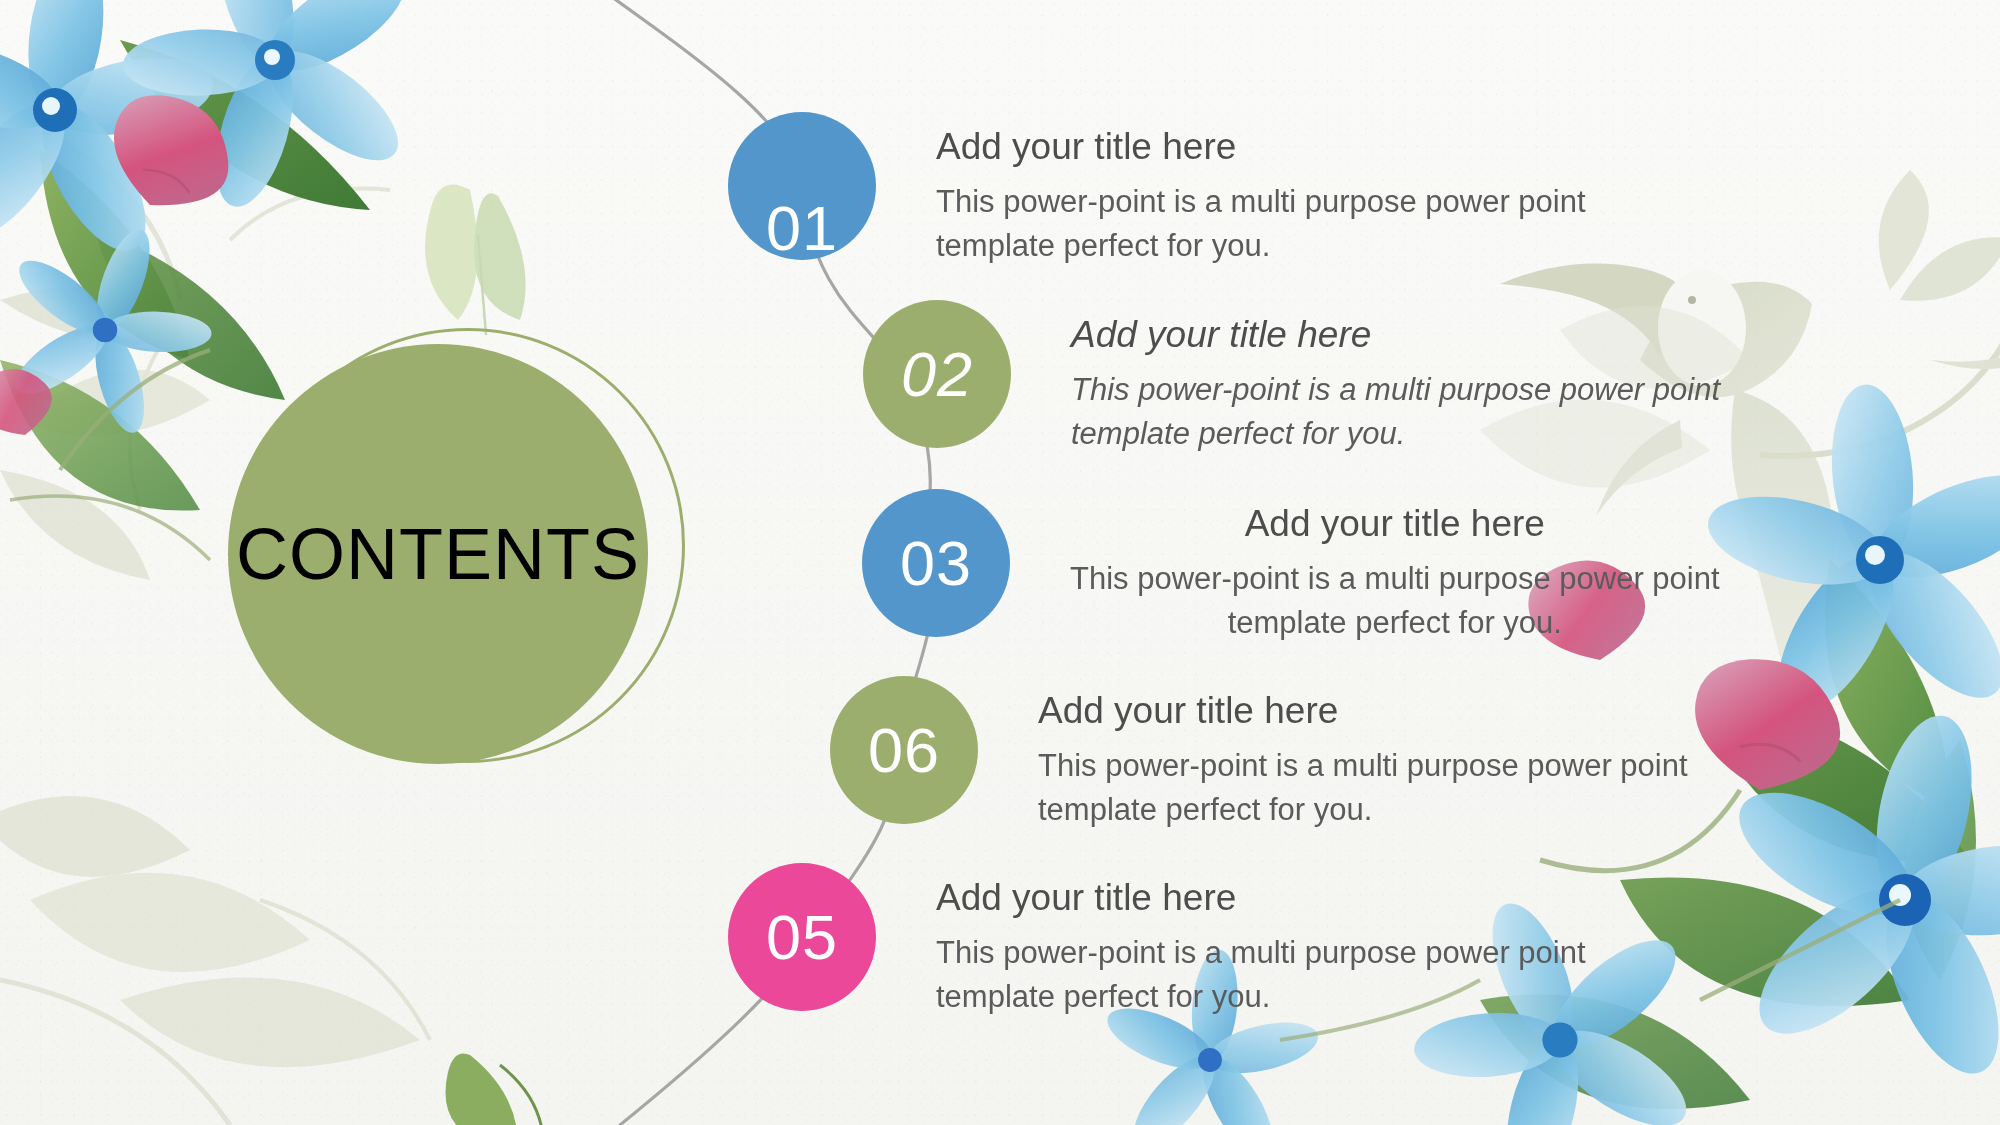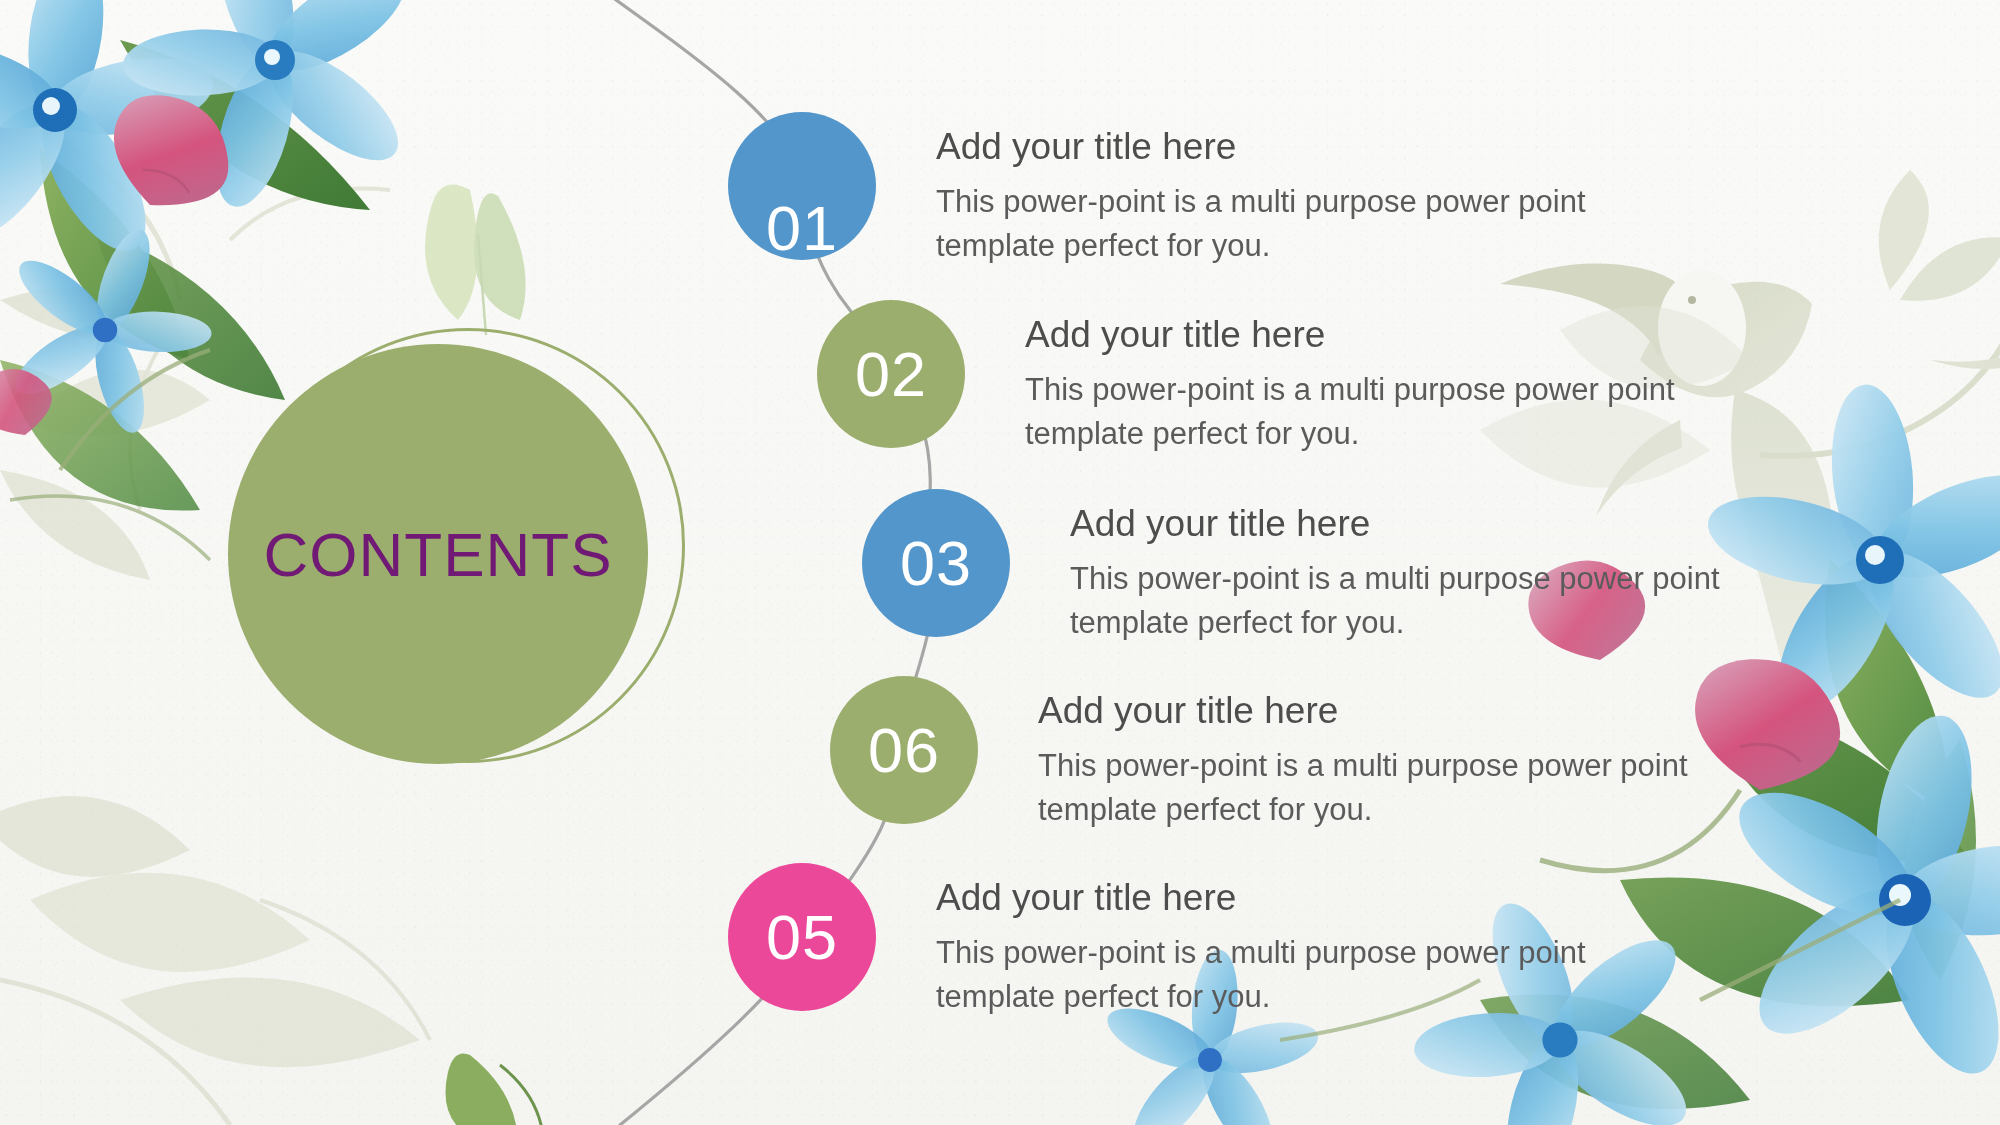--- a/index.html
+++ b/index.html
@@ -36,21 +36,21 @@
   #contents-ring {
     position:absolute; left:22px; top:8px; width:435px; height:435px;
     border-radius:50%; border:3px solid #9cae6e; background:transparent;
   }
   #contents-disc {
     position:absolute; left:0px; top:24px; width:420px; height:420px;
     border-radius:50%; background:#9cae6e;
     display:flex; align-items:center; justify-content:center;
   }
   #contents-label {
-    color:#701a75; font-size:62px; font-weight:400; letter-spacing:1px;
+    color:#000000; font-size:72px; font-weight:400; letter-spacing:1px;
     white-space:nowrap; font-family:"Liberation Sans", sans-serif;
   }
 
   
   .item { position:absolute; z-index:7; display:flex; align-items:flex-start; }
   .num-circle {
     flex: 0 0 auto;
     border-radius:50%;
     display:flex; align-items:center; justify-content:center;
     color:#ffffff;
@@ -294,32 +294,32 @@
     <div class="num-circle" style="width:148px;height:148px;background:#5396cb;align-items:flex-end;">
       <span>01</span>
     </div>
     <div class="item-text" style="margin-left:60px;">
       <div class="item-title">Add your title here</div>
       <div class="item-desc">This power-point is a multi purpose power point
 template perfect for you.</div>
     </div>
   </div>
 
-  <div class="item" style="left:817px; top:300px;">
+  <div class="item" style="left:863px; top:300px;font-style:italic;">
     <div class="num-circle" style="width:148px;height:148px;background:#9cae6e;">
       <span>02</span>
     </div>
     <div class="item-text" style="margin-left:60px;">
       <div class="item-title">Add your title here</div>
       <div class="item-desc">This power-point is a multi purpose power point
 template perfect for you.</div>
     </div>
   </div>
 
-  <div class="item" style="left:862px; top:489px;">
+  <div class="item" style="left:862px; top:489px;text-align:center;">
     <div class="num-circle" style="width:148px;height:148px;background:#5396cb;">
       <span>03</span>
     </div>
     <div class="item-text" style="margin-left:60px;">
       <div class="item-title">Add your title here</div>
       <div class="item-desc">This power-point is a multi purpose power point
 template perfect for you.</div>
     </div>
   </div>
 

